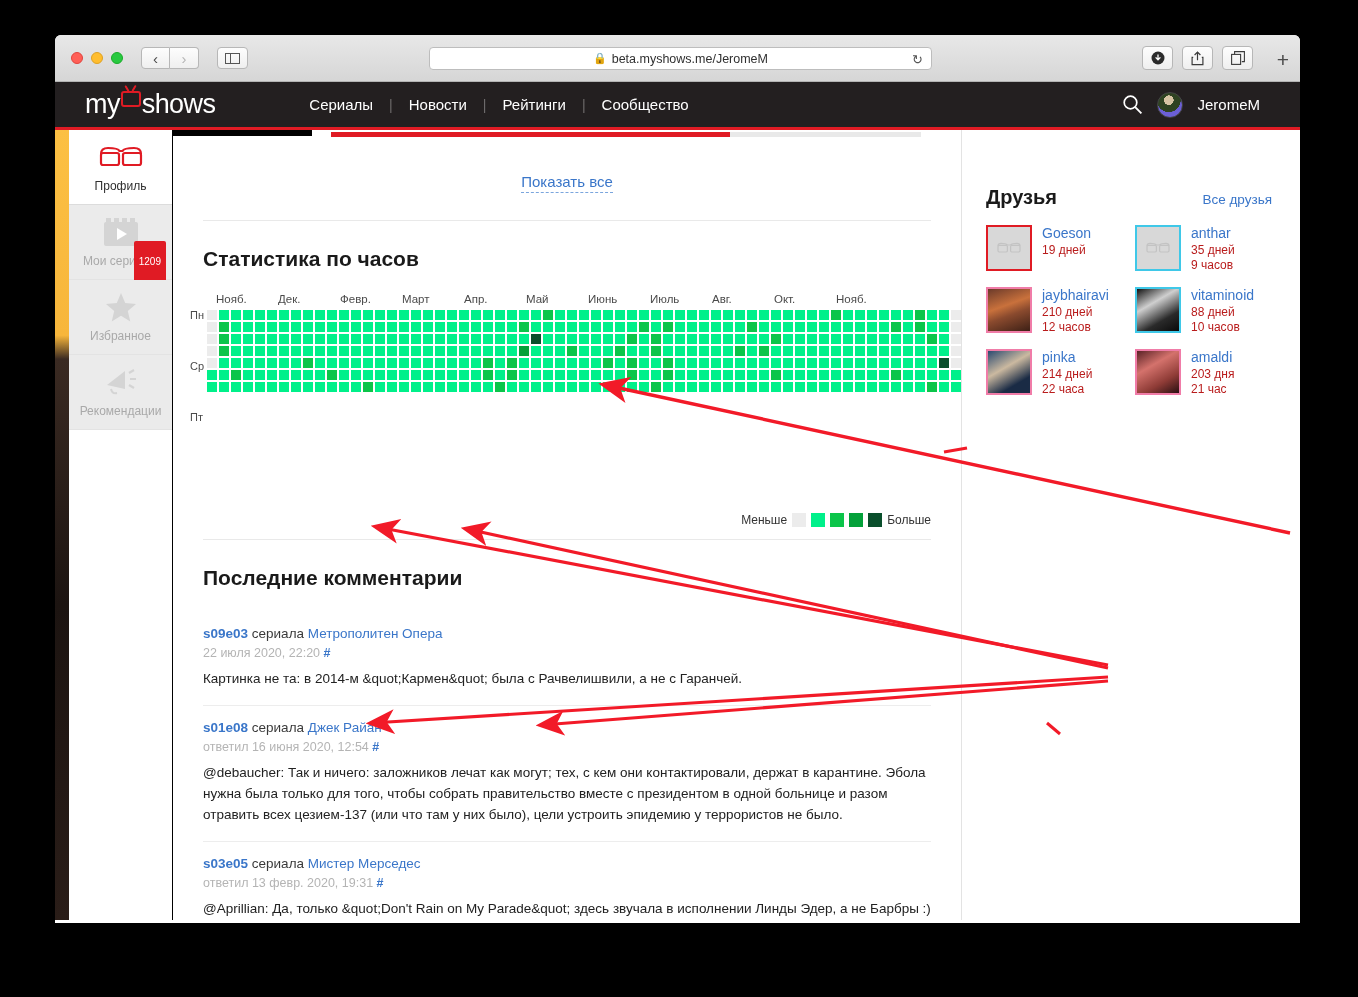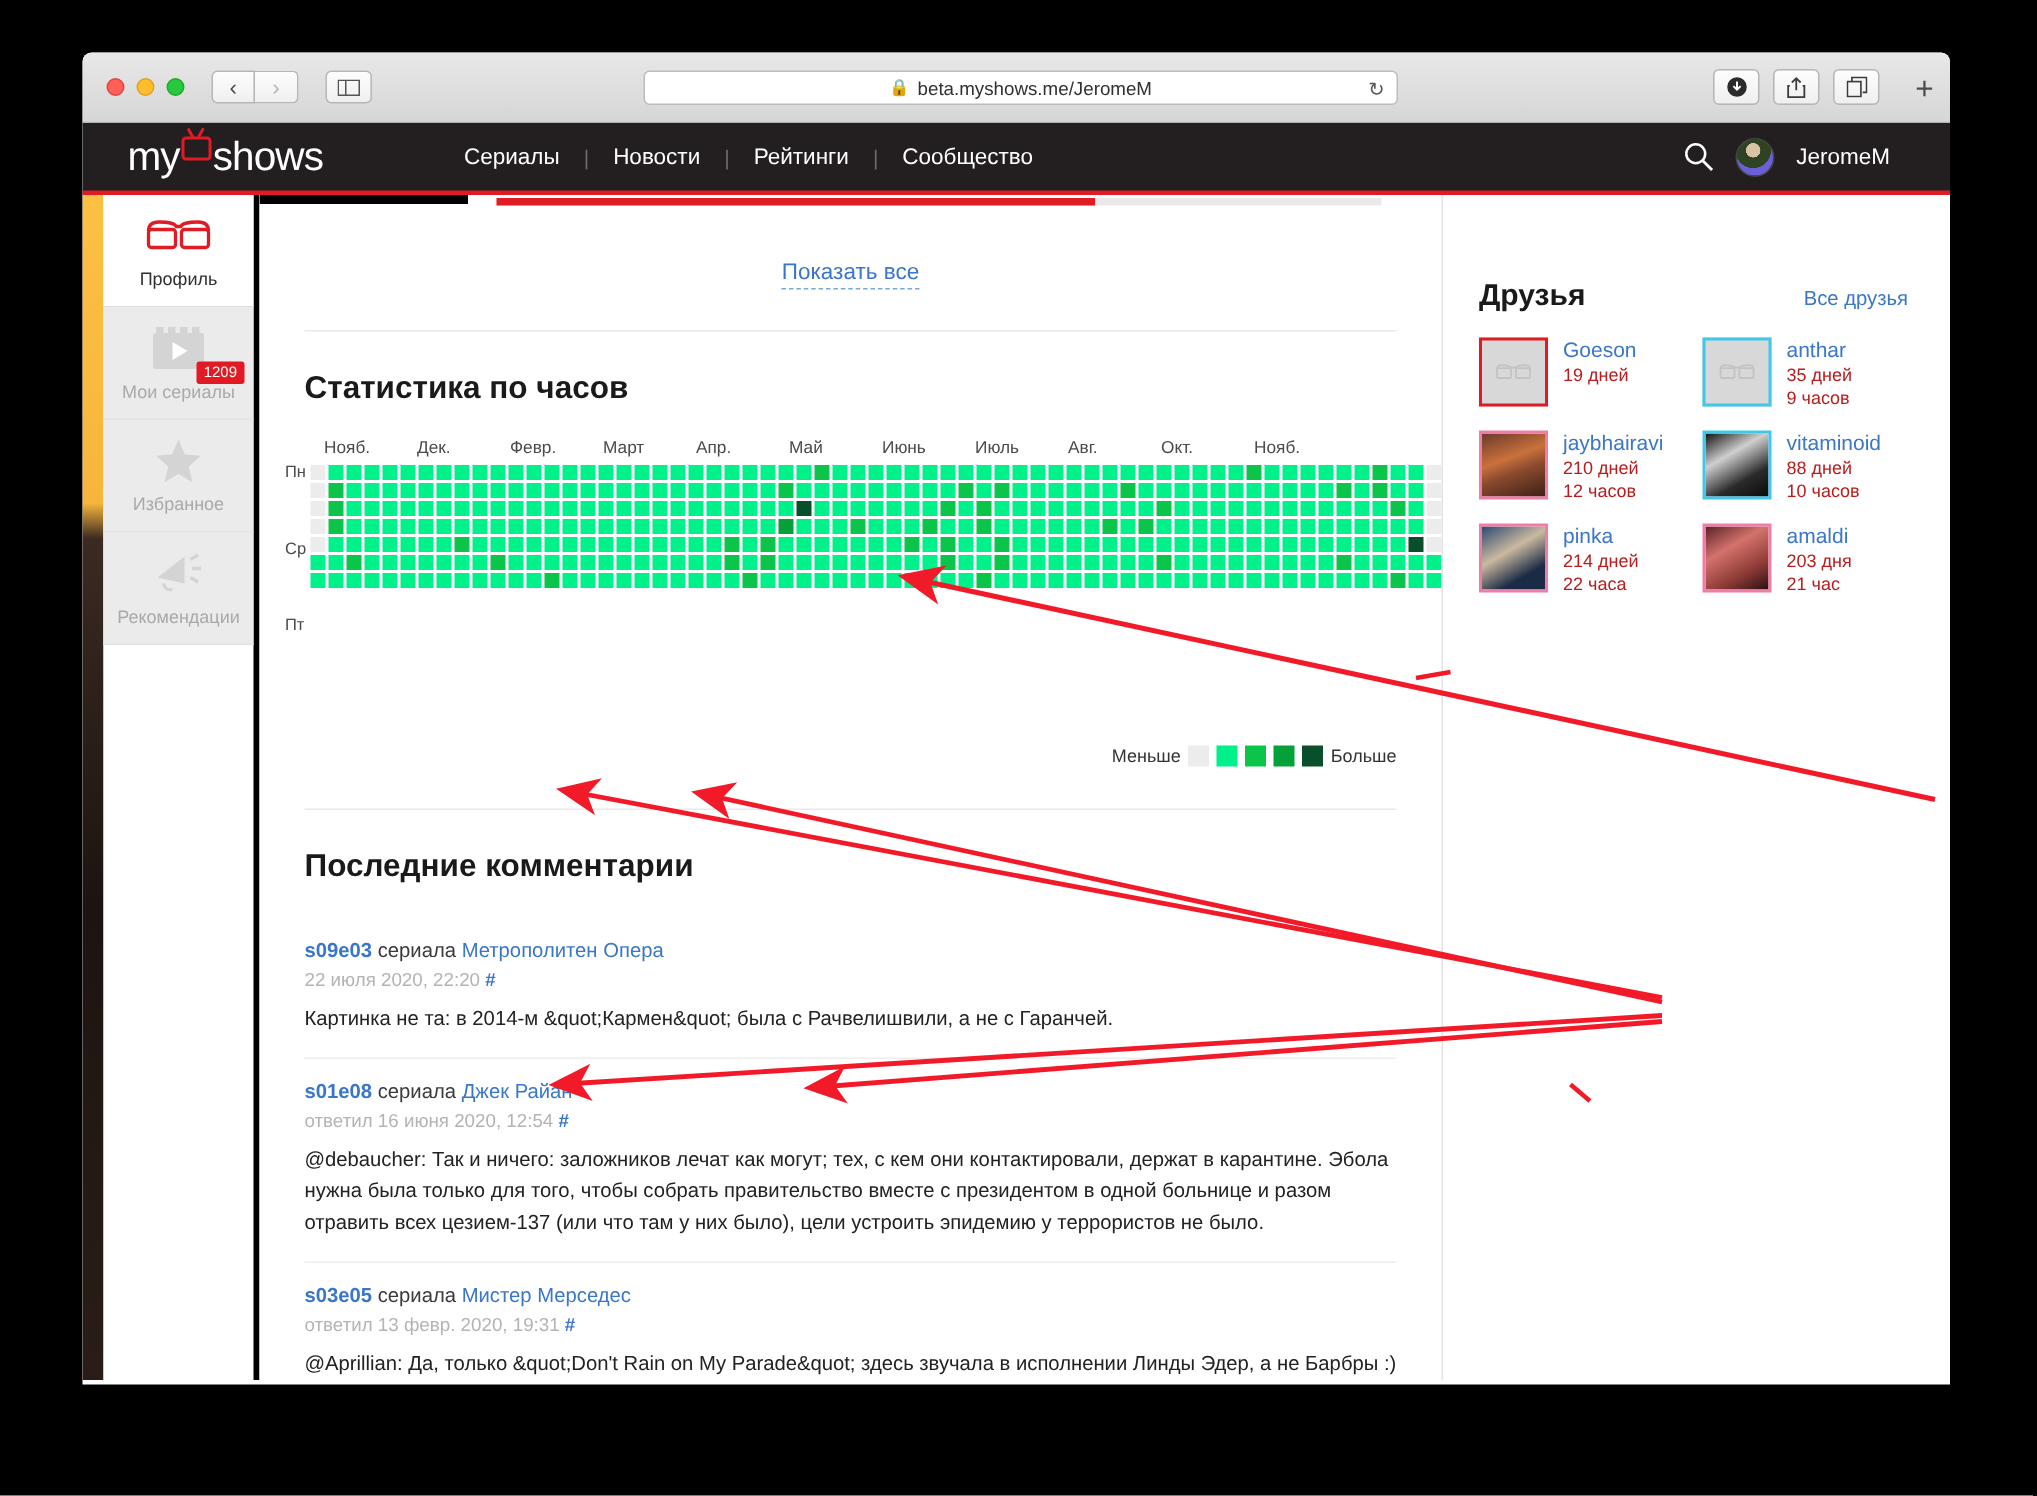--- a/index.html
+++ b/index.html
@@ -112,35 +112,35 @@
     background:linear-gradient(#fcc043 0%, #f7b63b 26%, #3a2a22 29%, #1c1411 60%, #2a1d18 100%);
   }
   #bgright{
     position:absolute; right:0; top:0; width:16px; height:100%;
     background:linear-gradient(#fdc84e 0%, #f8bc42 36%, #2c2018 39%, #140f0d 75%, #241914 100%);
   }
 
   
   #leftrail{
     width:104px; margin-left:14px; background:#fff;
-    border-right:4px solid #000000; flex:0 0 104px;
+    border-right:1px solid #000000; flex:0 0 104px;
     position:relative; z-index:2;
   }
   .rail-item{
     height:75px; border-bottom:1px solid #e3e3e3;
     display:flex; flex-direction:column; align-items:center; justify-content:center;
     background:#ebebeb; position:relative;
   }
   .rail-item.active{ background:#fff; border-bottom:1px solid #dcdcdc;}
   .rail-label{ font-size:12px; color:#a9a9a9; margin-top:7px;}
   .rail-item.active .rail-label{ color:#2f2f2f;}
   .rail-icon{ height:30px; display:flex; align-items:center; justify-content:center;}
   .badge{
     position:absolute; right:6px; top:36px; background:#e01b24; color:#fff;
-    font-size:10px; padding:1px 5px; border-radius:2px; line-height:13px;
+    font-size:10px; padding:14px 5px; border-radius:2px; line-height:13px;
   }
 
   
   #center{
     flex:1 1 auto; background:#fff; position:relative; z-index:2;
     border-right:1px solid #e3e3e3; overflow:hidden;
   }
   #tabstrip{ height:6px; position:relative; }
   #tabstrip .blacktab{ position:absolute; left:0; top:0; width:139px; height:6px; background:#000;}
   #progtrack{ position:absolute; left:158px; top:2px; width:590px; height:5px; background:#e9e9e9;}
@@ -164,21 +164,21 @@
   #gridrow{ display:flex; }
   #daylabels{ width:26px; padding-top:0; }
   .daylbl{ font-size:11px; color:#4a4a4a; height:25.5px; line-height:11px; text-align:left;}
   #cells{ display:flex; gap:2px; }
   .wcol{ display:flex; flex-direction:column; gap:2px;}
   .cell{ width:10px; height:10px; }
   .c0{background:#ececec;} .c1{background:#00f08a;}
   .c2{background:#0bc54a;} .c3{background:#04a13a;} .c4{background:#0a4f2c;}
 
   #legend{
-    position:absolute; right:30px; top:0; display:flex; align-items:center; gap:5px;
+    position:absolute; right:30px; top:16px; display:flex; align-items:center; gap:5px;
     font-size:12px; color:#333;
   }
   .lg{ width:14px;height:14px;}
 
   
   #comments{ margin:0 30px; }
   .comment{ padding:14px 0 16px; border-bottom:1px solid #ededed;}
   .comment:last-child{border-bottom:none;}
   .c-head{ font-size:13.5px; color:#3a3a3a; }
   .c-ep{ color:#3a76c9; font-weight:bold;}

